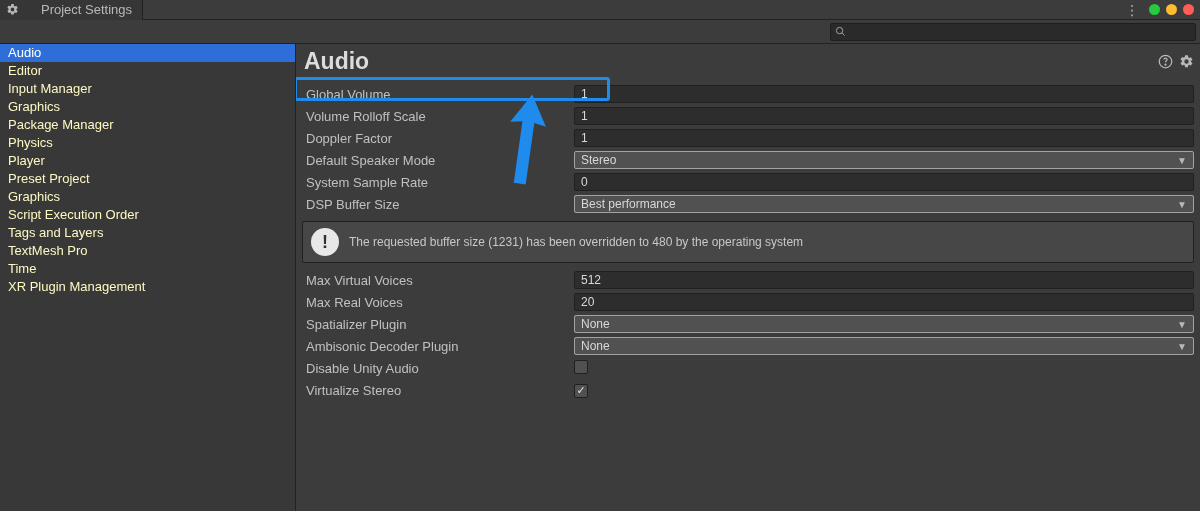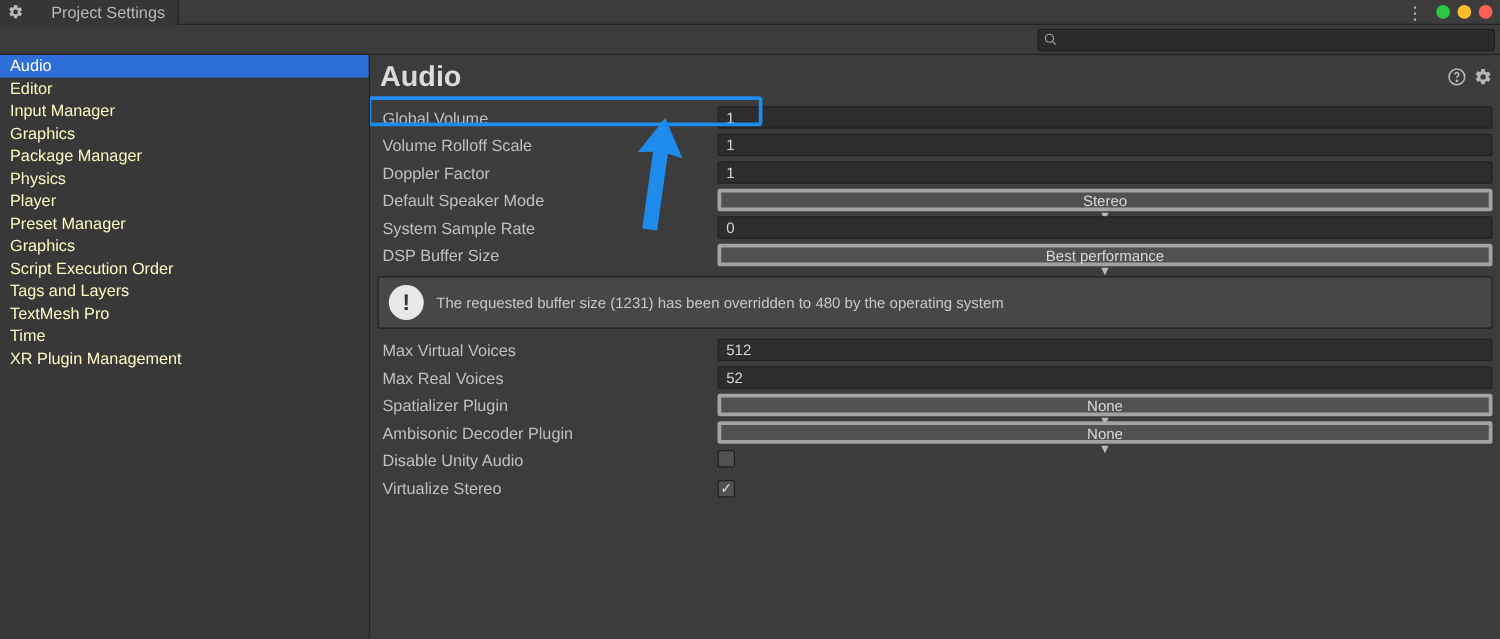--- a/index.html
+++ b/index.html
@@ -128,30 +128,29 @@
     border-radius: 2px;
     height: 18px;
     color: #d8d8d8;
     padding: 0 6px;
     font-size: 12px;
     display: flex;
     align-items: center;
   }
   .dd {
     background: #515151;
-    border: 3px solid #a3a3a3;
+    border: 1px solid #a3a3a3;
     border-radius: 2px;
     height: 18px;
     display: flex;
     align-items: center;
     justify-content: space-between;
     padding: 0 6px;
     color: #d8d8d8;
     font-size: 12px;
-    flex-direction: column;
   }
   .dd .chev { color: #b8b8b8; font-size: 10px; }
   .chk {
     width: 14px; height: 14px;
     border: 1px solid #202020;
     background: #515151;
     border-radius: 2px;
     display: inline-flex;
     align-items: center;
     justify-content: center;
@@ -222,21 +221,21 @@
 
 <div class="main">
   <div class="sidebar" id="sidebar">
       <div class="sidebar-item selected">Audio</div>
       <div class="sidebar-item">Editor</div>
       <div class="sidebar-item">Input Manager</div>
       <div class="sidebar-item">Graphics</div>
       <div class="sidebar-item">Package Manager</div>
       <div class="sidebar-item">Physics</div>
       <div class="sidebar-item">Player</div>
-      <div class="sidebar-item">Preset Manager</div>
+      <div class="sidebar-item">Preset Project</div>
       <div class="sidebar-item">Graphics</div>
       <div class="sidebar-item">Script Execution Order</div>
       <div class="sidebar-item">Tags and Layers</div>
       <div class="sidebar-item">TextMesh Pro</div>
       <div class="sidebar-item">Time</div>
       <div class="sidebar-item">XR Plugin Management</div>
     </div>
 
   <div class="content">
     <div class="header-row">
@@ -309,21 +308,21 @@
     <div class="field-row">
       <div class="field-label">Max Virtual Voices</div>
       <div class="field-value">
           <div class="txt-input">512</div>
         </div>
     </div>
 
     <div class="field-row">
       <div class="field-label">Max Real Voices</div>
       <div class="field-value">
-          <div class="txt-input">52</div>
+          <div class="txt-input">20</div>
         </div>
     </div>
 
     <div class="field-row">
       <div class="field-label">Spatializer Plugin</div>
       <div class="field-value">
           <div class="dd">
             <span>None</span>
             <span class="chev">▼</span>
           </div>

